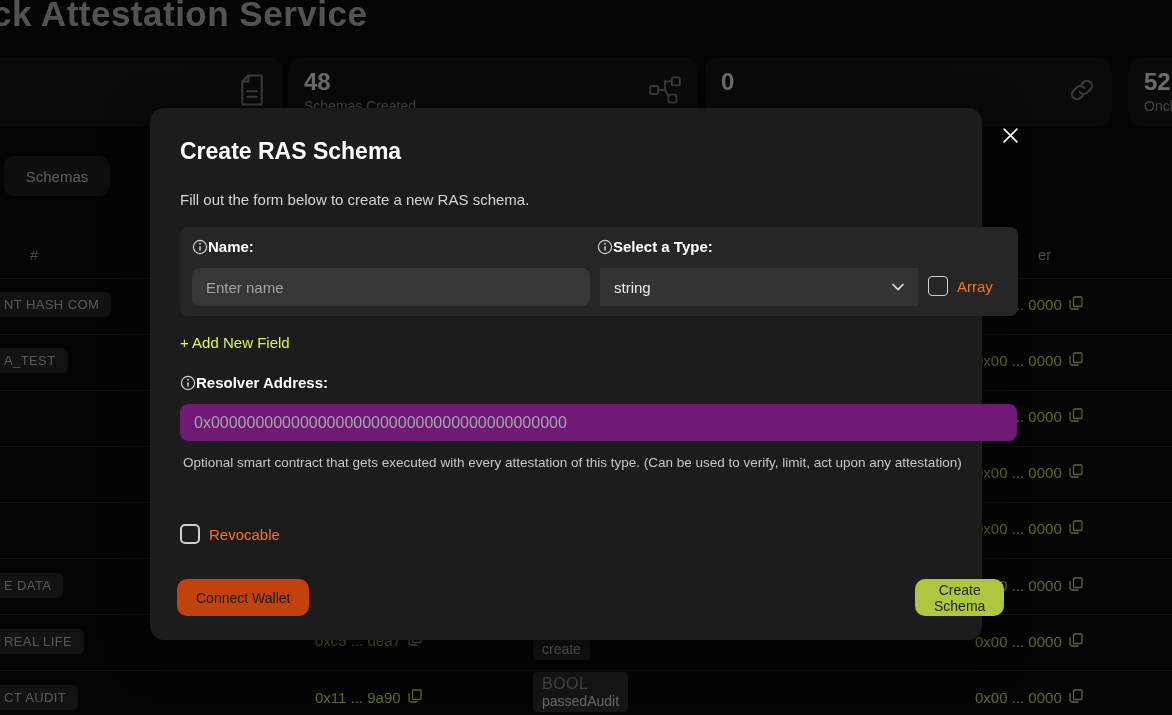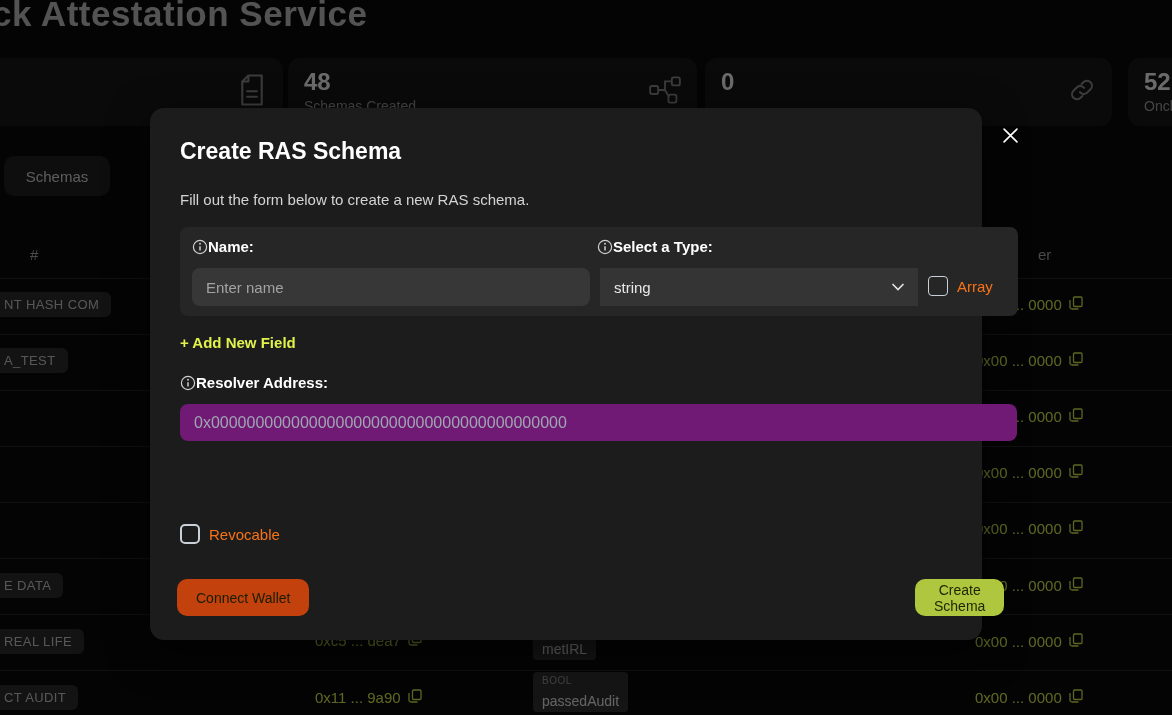--- a/index.html
+++ b/index.html
@@ -11,39 +11,39 @@
   .card{position:absolute;top:58px;height:68px;background:#181818;border-radius:12px;padding:11px 16px;}
   .card-num{font-size:24px;font-weight:600;color:#ffffff;line-height:1.1;}
   .card-label{font-size:14px;color:#a5a5a5;margin-top:3px;white-space:nowrap;}
   .card-icon{position:absolute;right:16px;top:50%;transform:translateY(-50%);color:#909090;}
   .tab-pill{position:absolute;left:4px;top:156px;width:106px;height:40px;background:#232323;border-radius:10px;color:#dcdcdc;font-size:15px;display:flex;align-items:center;justify-content:center;}
   .th{position:absolute;font-size:15px;color:#b0b0b0;}
   .divider{position:absolute;left:0;width:1172px;height:1px;background:#262626;}
   .name-badge{position:absolute;left:-16px;background:#2e2e2e;border-radius:6px;padding:5px 12px 5px 20px;font-size:13px;font-weight:500;color:#d0d0d0;letter-spacing:.4px;white-space:nowrap;}
   .addr{position:absolute;color:#e1f452;font-size:15px;display:flex;align-items:center;gap:7px;white-space:nowrap;}
   .type-badge{position:absolute;background:#343434;border-radius:4px;padding:3px 9px;color:#ededed;font-size:14px;white-space:nowrap;}
-  .type-badge .tb-label{display:block;font-size:10px;color:#9e9e9e;letter-spacing:.5px;margin-bottom:7px;}
+  .type-badge .tb-label{display:block;font-size:16px;color:#9e9e9e;letter-spacing:.5px;margin-bottom:0;}
 
   
   .overlay{position:absolute;inset:0;background:rgba(0,0,0,.58);z-index:5;}
 
   
   .modal{position:absolute;left:150px;top:108px;width:832px;height:532px;background:#1c1c1c;border-radius:14px;z-index:10;box-shadow:0 12px 40px rgba(0,0,0,.6);}
   .modal-close{position:absolute;left:845px;top:12px;width:30px;height:30px;display:flex;align-items:center;justify-content:center;color:#ffffff;cursor:pointer;background:none;border:none;}
   .modal-title{position:absolute;left:30px;top:30px;font-size:23px;font-weight:600;color:#ffffff;}
   .modal-sub{position:absolute;left:30px;top:83px;font-size:15px;color:#d4d4d4;}
   .form-panel{position:absolute;left:30px;top:119px;width:838px;height:89px;background:#262626;border-radius:8px;}
   .fld-label{position:absolute;display:flex;align-items:center;font-size:15px;font-weight:600;color:#ffffff;}
   .fld-label .i-ico{color:#cfcfcf;display:flex;}
   .txt-input{position:absolute;height:38px;background:#373737;border:none;border-radius:8px;color:#e8e8e8;font-size:15px;padding:0 14px;outline:none;}
   .txt-input::placeholder{color:#a3a3a3;}
   .select-box{position:absolute;left:420px;top:41px;width:318px;height:38px;background:#343434;border-radius:0;display:flex;align-items:center;justify-content:space-between;padding:0 14px;color:#e8e8e8;font-size:15px;cursor:pointer;}
   .checkbox{width:20px;height:20px;border:1.5px solid #c9d0d7;border-radius:4px;background:transparent;cursor:pointer;}
   .cb-row{position:absolute;display:flex;align-items:center;gap:9px;color:#f97316;font-size:15px;}
-  .add-field{position:absolute;left:30px;top:226px;color:#e0f24b;font-size:15px;font-weight:700;cursor:pointer;}
+  .add-field{position:absolute;left:30px;top:226px;color:#e0f24b;font-size:15px;font-weight:400;cursor:pointer;}
   .resolver-input{left:30px;top:296px;width:837px;height:37px;background:#701a75;color:#9fa6b2;font-size:16px;}
   .help-text{position:absolute;left:33px;top:345px;width:800px;font-size:13.5px;line-height:1.5;color:#c6c6c6;}
   .btn{position:absolute;top:471px;height:37px;border:none;border-radius:10px;font-size:14px;font-weight:500;padding:0 19px;cursor:pointer;}
   .btn-connect{left:27px;background:#c2410c;color:#191d00;}
   .btn-create{left:745px;background:#aec73f;color:#1f2400;margin-left:20px;}
 </style>
 </head>
 <body>
 
 <div class="stage">
@@ -123,21 +123,21 @@
     <span>0x11 ... 9a90</span>
     <span>
       <svg width="14" height="14" viewBox="0 0 14 14" fill="none" stroke="currentColor" stroke-width="1.3">
           <rect x="4.5" y="1" width="8.5" height="9.5" rx="1.2"></rect>
           <path d="M9.5 13 H3 a2 2 0 0 1-2-2 V4"></path>
         </svg>
     </span>
   </div>
 
   <div class="type-badge" style="left:533px;top:638px;">
-    <span>metIRL</span>
+    <span>create</span>
   </div>
   <div class="type-badge" style="left:533px;top:672px;">
     <span class="tb-label">BOOL</span>
     <span>passedAudit</span>
   </div>
 
   <div class="addr" style="left:975px;top:296px;">
       <span>0x00 ... 0000</span>
       <span><svg width="14" height="14" viewBox="0 0 14 14" fill="none" stroke="currentColor" stroke-width="1.3">
           <rect x="4.5" y="1" width="8.5" height="9.5" rx="1.2"></rect>
@@ -251,20 +251,21 @@
         <svg width="16" height="16" viewBox="0 0 16 16" fill="none" stroke="currentColor" stroke-width="1.2">
             <circle cx="8" cy="8" r="6.6"></circle>
             <path d="M8 7.2 v4.2" stroke-width="1.5"></path>
             <circle cx="8" cy="4.7" r="0.95" fill="currentColor" stroke="none"></circle>
           </svg>
       </span>
       <span>Resolver Address:</span>
     </div>
     <input class="txt-input resolver-input" value="0x0000000000000000000000000000000000000000" style="">
 
+    <div class="help-text">Optional smart contract that gets executed with every attestation of this type. (Can be used to verify, limit, act upon any attestation)</div>
 
     <div class="cb-row" style="left:30px;top:416px;">
       <span class="checkbox" style="border-width:2px;border-radius:5px;"></span>
       <span>Revocable</span>
     </div>
 
     <button class="btn btn-connect">Connect Wallet</button>
     <button class="btn btn-create">Create Schema</button>
   </div>
 

